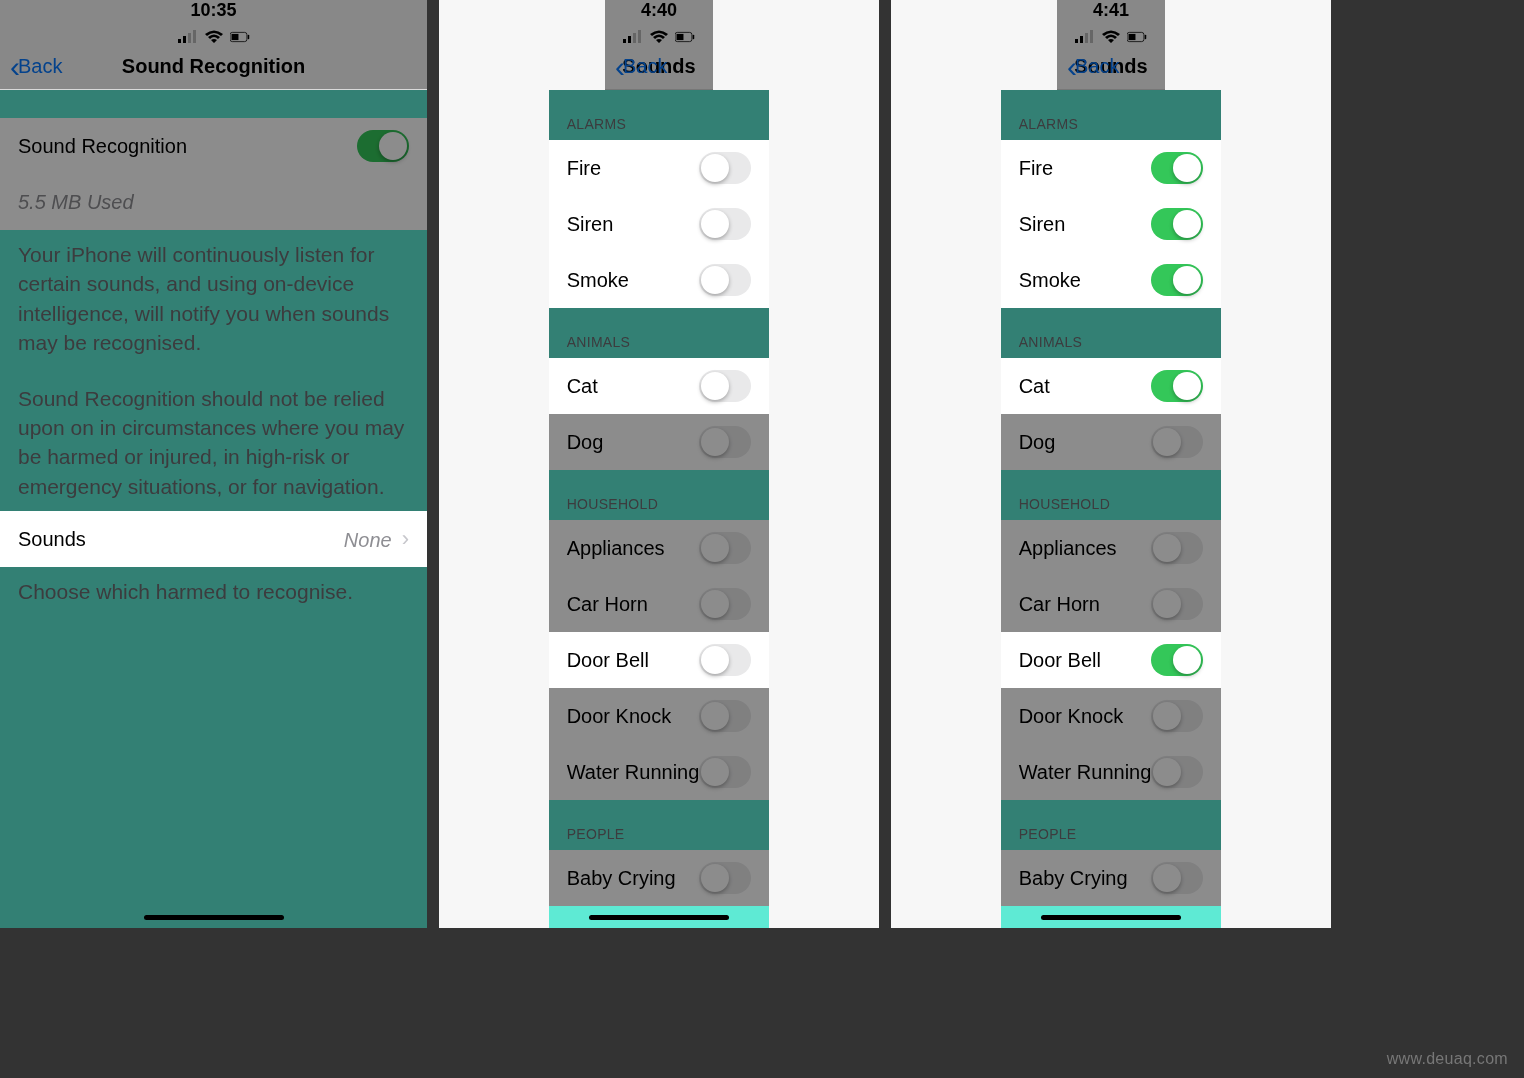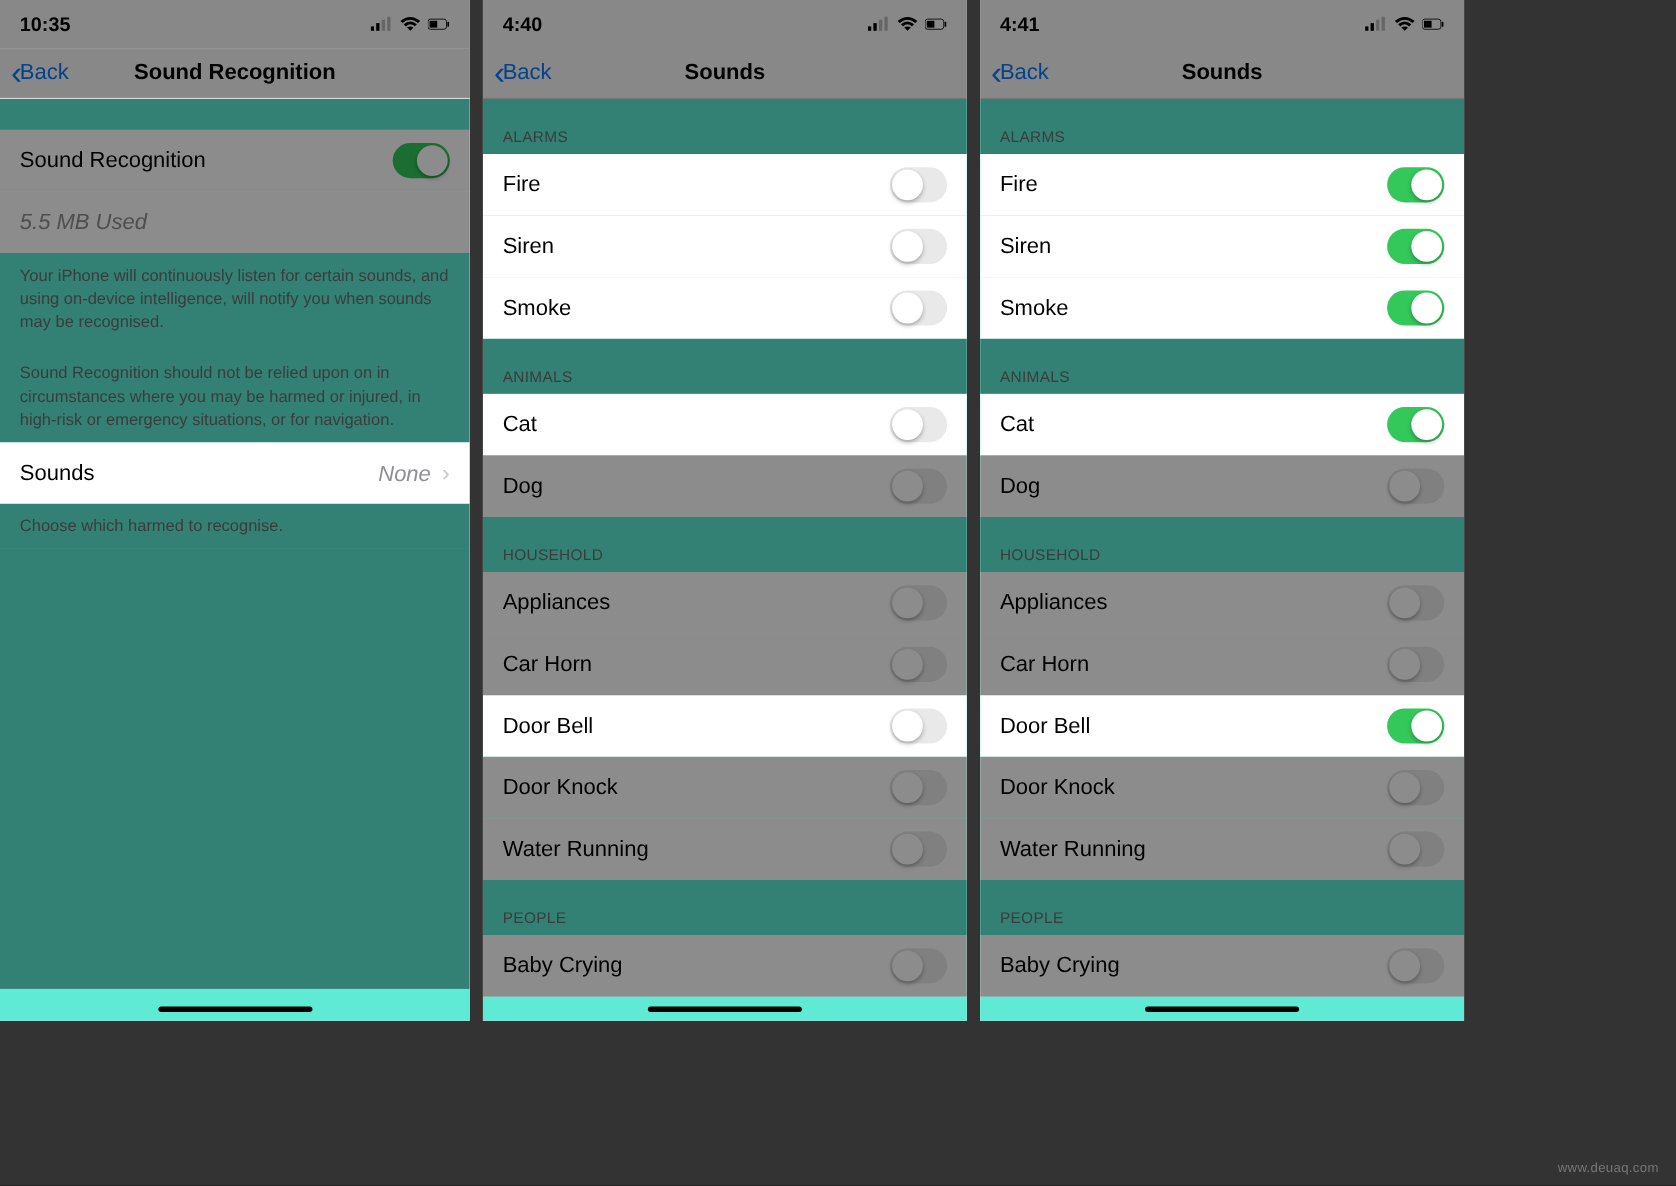--- a/index.html
+++ b/index.html
@@ -1,53 +1,53 @@
 <!DOCTYPE html>
 <html><head>
 <meta charset="utf-8">
 <style>
   * { box-sizing: border-box; margin: 0; padding: 0; }
   html, body { width: 1524px; height: 1078px; font-family: -apple-system, "Helvetica Neue", Arial, sans-serif; background: #111; }
   .stage { display: flex; gap: 12px; width: 100%; height: 100%; background: #333; position: relative; }
   .phone { flex: 0 0 427px; height: 928px; background: #f7f7f7; position: relative; display: flex; flex-direction: column; overflow: hidden; }
-  .phone:nth-child(2), .phone:nth-child(3) { flex: 0 0 440px; } 
-  .statusbar { height: 44px; display: flex; align-items: center; justify-content: space-between; padding: 0 18px; font-weight: 600; font-size: 18px; }
+  .phone:nth-child(2), .phone:nth-child(3) { flex: 0 0 440px; align-items: center; } 
+  .statusbar { height: 44px; display: flex; align-items: center; justify-content: space-between; padding: 0 18px; font-weight: 600; font-size: 18px; flex-direction: column; }
   .status-icons { display: flex; gap: 6px; align-items: center; }
   .status-icons svg { width: 20px; height: 14px; }
   .navbar { height: 46px; display: flex; align-items: center; justify-content: center; position: relative; border-bottom: 1px solid #d9d9d9; }
   .navbar .back { position: absolute; left: 10px; display: flex; align-items: center; color: #0879ff; font-size: 20px; }
   .navbar .back .chev { font-size: 30px; margin-right: -2px; line-height: 1; }
   .navbar .title { font-weight: 600; font-size: 20px; }
   .content { flex: 1; background: #5eead4; overflow: hidden; }
   .sec-header { padding: 26px 18px 8px; color: #6d6d72; font-size: 14px; letter-spacing: 0.3px; }
   .cell { background: #fff; display: flex; align-items: center; justify-content: space-between; padding: 0 18px; height: 56px; font-size: 20px; color: #000; position: relative; }
   .cell .chevright { color: #c7c7cc; font-size: 22px; margin-left: 10px; }
   .cell .value { color: #8e8e93; font-size: 20px; font-style: italic; }
   .cell .right { display: flex; align-items: flex-end; }
-  .footer-text { padding: 10px 18px; color: #6d6d72; font-size: 15px; line-height: 1.4; }
+  .footer-text { padding: 10px 18px; color: #6d6d72; font-size: 21px; line-height: 1.4; }
   .toggle { width: 52px; height: 32px; border-radius: 16px; position: relative; transition: background 0.2s; }
   .toggle .knob { position: absolute; top: 2px; width: 28px; height: 28px; background: #fff; border-radius: 50%; box-shadow: 0 2px 4px rgba(0,0,0,0.3); transition: left 0.2s; }
   .toggle.on { background: #34c759; }
   .toggle.on .knob { left: 22px; }
   .toggle.off { background: #e9e9ea; }
   .toggle.off .knob { left: 2px; }
   .homebar { position: absolute; bottom: 8px; left: 50%; transform: translateX(-50%); width: 140px; height: 5px; background: #000; border-radius: 3px; }
   .spacer { height: 28px; }
 
   
   .rowwrap { position: relative; }
   .rowwrap .rowdim { position: absolute; inset: 0; background: rgba(0,0,0,0.45); pointer-events: none; z-index: 5; }
   
   .secblk { position: relative; }
   .secblk .secdim { position: absolute; inset: 0; background: rgba(0,0,0,0.45); pointer-events: none; z-index: 5; }
 
   
   .p1 .statusbar, .p1 .navbar { position: relative; }
   .p1 .statusbar::after, .p1 .navbar::after { content:""; position:absolute; inset:0; background: rgba(0,0,0,0.45); }
-  .watermark { position: absolute; right: 16px; bottom: 10px; color: #777; font-size: 12px; letter-spacing: 0.3px; font-family: Arial, sans-serif; }
+  .watermark { position: absolute; right: 16px; bottom: 10px; color: #777; font-size: 16px; letter-spacing: 0.3px; font-family: Arial, sans-serif; }
 </style>
 </head>
 <body>
 
 <div class="stage">
 
   <div class="phone p1">
     <div class="statusbar">
       <span>10:35</span>
       <span class="status-icons">

